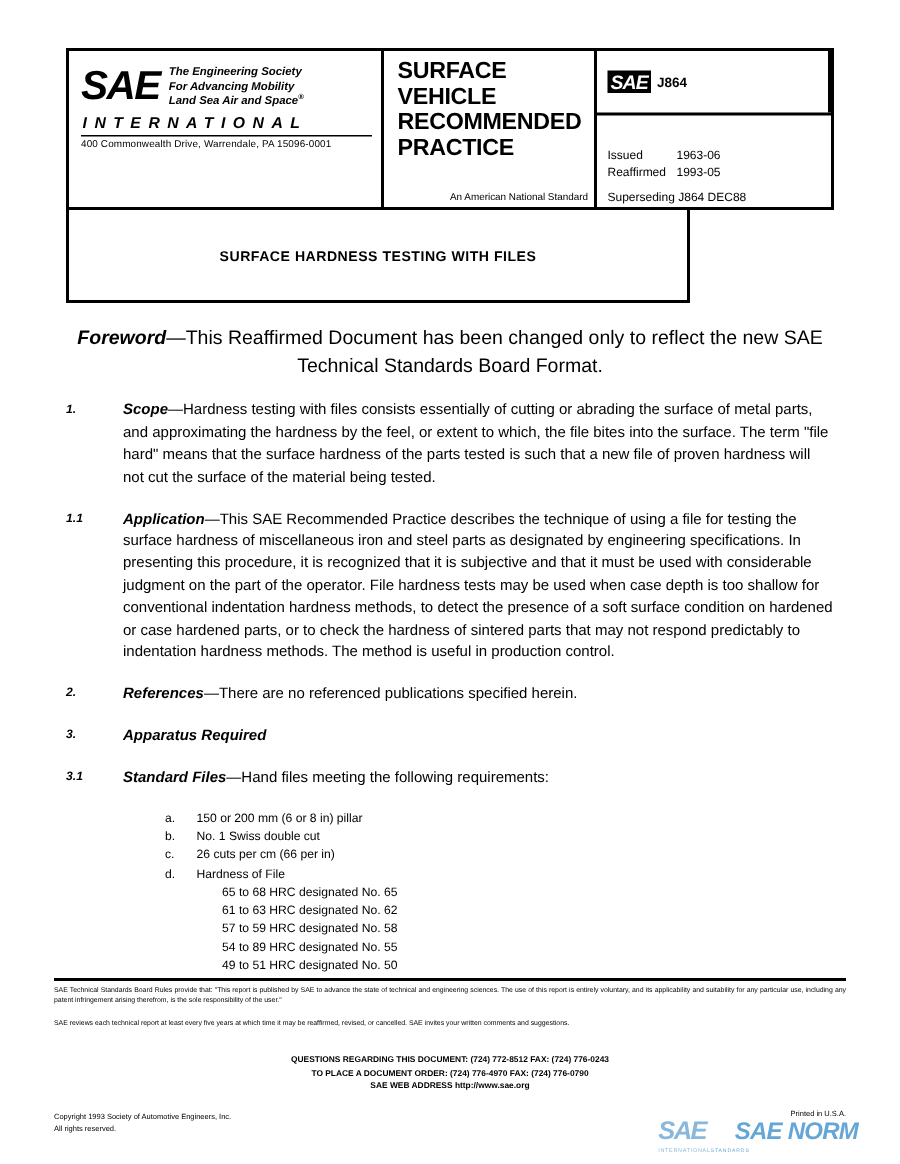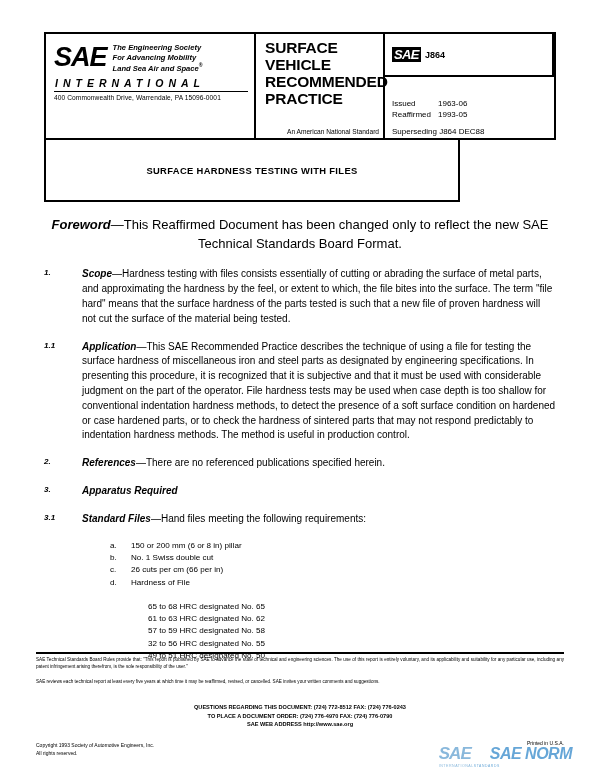--- a/index.html
+++ b/index.html
@@ -76,21 +76,21 @@
     border-top: 1.5px solid #000;
     margin-top: 2px;
     margin-bottom: 2px;
   }
   .addr {
     font-size: 6.6px;
     letter-spacing: 0.1px;
   }
 
   .hdr-mid {
-    width: 131px;
+    width: 144px;
     box-sizing: border-box;
     border-left: 2px solid #000;
     border-right: 2px solid #000;
     padding: 6px 0 0 9px;
     position: relative;
   }
   .doc-kind {
     font-size: 15.5px;
     font-weight: bold;
     line-height: 1.09;
@@ -222,21 +222,20 @@
   .sublist {
     margin-top: 10px;
     margin-left: 66px;
     font-size: 8.1px;
     line-height: 1.52;
   }
   .sublist .row { display: flex; }
   .sublist .mk { width: 21px; flex-shrink: 0; }
 
   .hrc-list {
-    margin-top: 12px;
     margin-left: 104px;
     font-size: 8.1px;
     line-height: 1.52;
   }
 
   
   .foot-rule {
     position: absolute;
     left: 36px;
     top: 652px;
@@ -434,21 +433,21 @@
       <div class="row">
         <span class="mk">d.</span>
         <span>Hardness of File</span>
       </div>
     </div>
 
     <div class="hrc-list">
       <div>65 to 68 HRC designated No. 65</div>
       <div>61 to 63 HRC designated No. 62</div>
       <div>57 to 59 HRC designated No. 58</div>
-      <div>32 to 56 HRC designated No. 55</div>
+      <div>54 to 89 HRC designated No. 55</div>
       <div>49 to 51 HRC designated No. 50</div>
     </div>
 
   </div>
 
   <div class="foot-rule"></div>
 
   <div class="legal">
     <p>SAE Technical Standards Board Rules provide that: "This report is published by SAE to advance the state of technical and engineering sciences. The use of this report is entirely voluntary, and its applicability and suitability for any particular use, including any patent infringement arising therefrom, is the sole responsibility of the user."</p>
     <p>SAE reviews each technical report at least every five years at which time it may be reaffirmed, revised, or cancelled. SAE invites your written comments and suggestions.</p>

